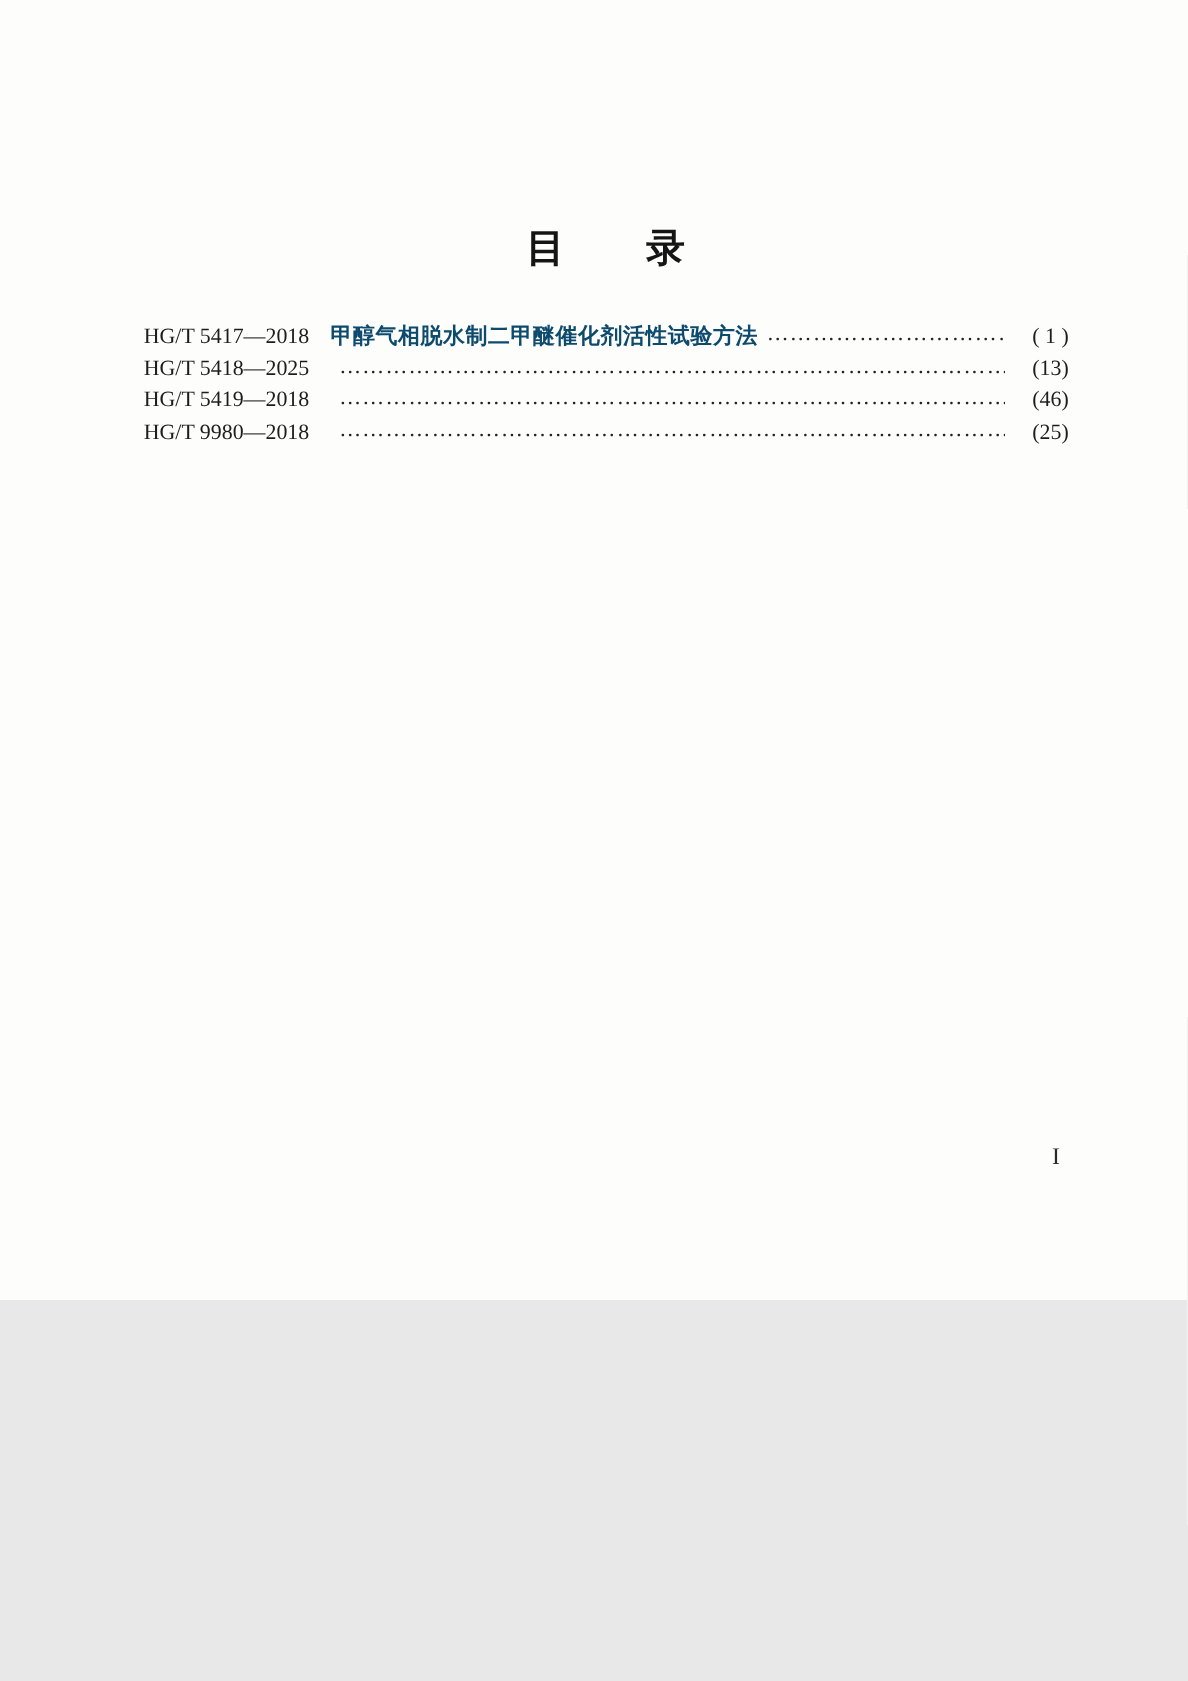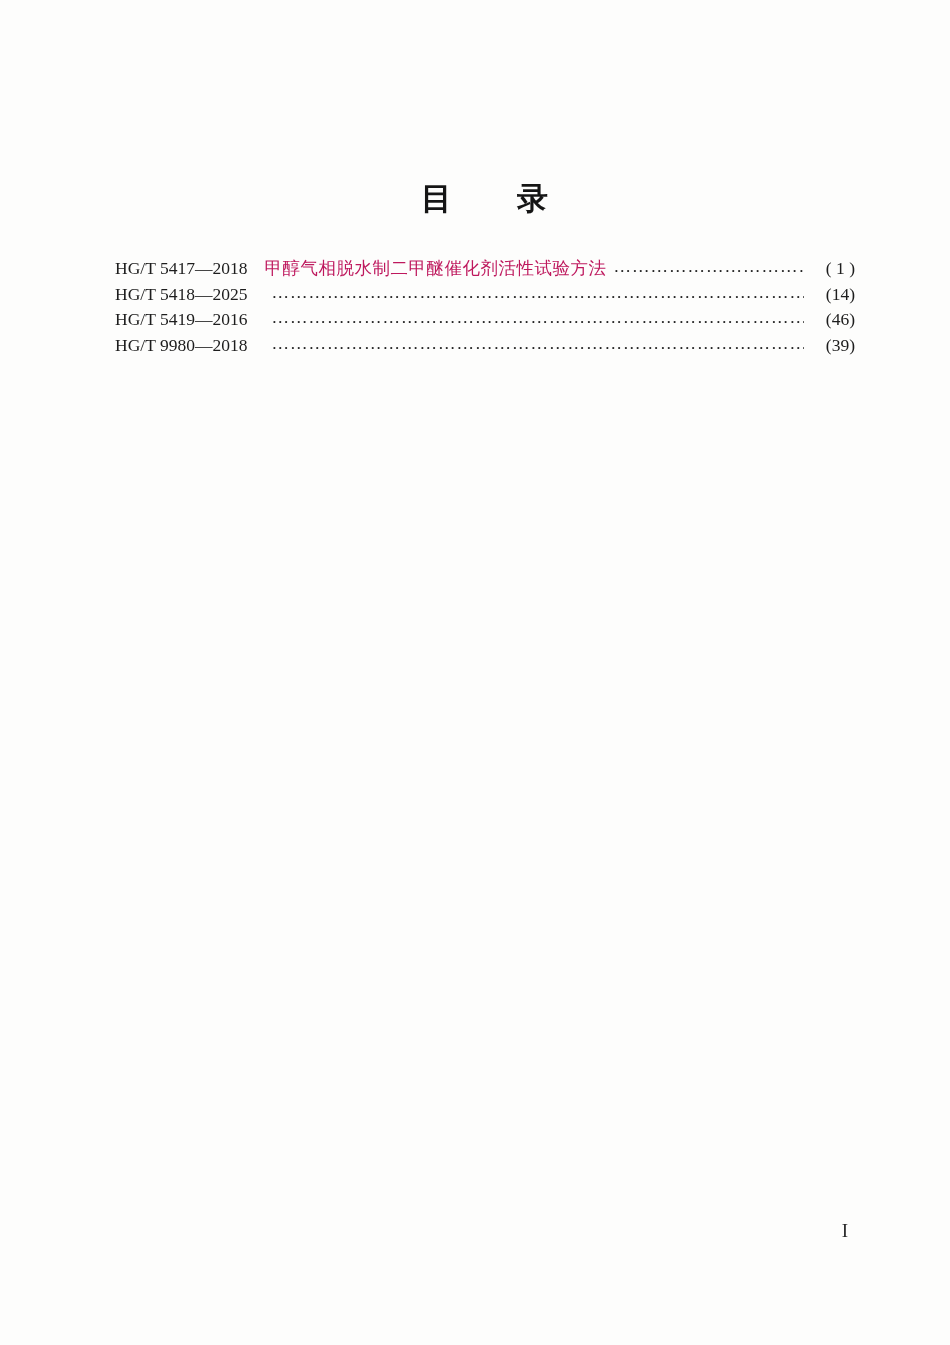--- a/index.html
+++ b/index.html
@@ -3,21 +3,21 @@
 <meta charset="utf-8">
 <style>
   html, body {
     margin: 0;
     padding: 0;
     background: #e8e8e8;
   }
   .page {
     position: relative;
     width: 950px;
-    height: 1345px;
+    height: 1040px;
     background: #fdfdfc;
     font-family: "Liberation Serif", "DejaVu Serif", serif;
     color: #1b1b1b;
     overflow: hidden;
   }
   .doc-title {
     position: absolute;
     top: 178px;
     left: 115px;
     width: 740px;
@@ -40,23 +40,23 @@
     line-height: 25.6px;
     white-space: nowrap;
   }
   .std-code {
     white-space: pre;
     margin-right: 17px;
     color: #1d1d1d;
   }
   .entry-title {
     white-space: pre;
-    font-weight: normal;
+    font-weight: bold;
     letter-spacing: 0.5px;
-    color: #be185d;
+    color: #0c4a6e;
   }
   .leader {
     flex: 1 1 auto;
     overflow: hidden;
     white-space: nowrap;
     margin-left: 7px;
     margin-right: 5px;
     position: relative;
     top: -2px;
     letter-spacing: 1px;
@@ -90,32 +90,32 @@
     <div class="toc-row">
       <span class="std-code">HG/T 5417—2018</span>
       <span class="entry-title">甲醇气相脱水制二甲醚催化剂活性试验方法</span>
       <span class="leader">………………………………………………………………………………………………………………………………</span>
       <span class="page-ref">( 1 )</span>
     </div>
 
     <div class="toc-row">
       <span class="std-code">HG/T 5418—2025</span>
       <span class="leader">………………………………………………………………………………………………………………………………</span>
-      <span class="page-ref">(14)</span>
+      <span class="page-ref">(13)</span>
     </div>
 
     <div class="toc-row">
-      <span class="std-code">HG/T 5419—2016</span>
+      <span class="std-code">HG/T 5419—2018</span>
       <span class="leader">………………………………………………………………………………………………………………………………</span>
       <span class="page-ref">(46)</span>
     </div>
 
     <div class="toc-row">
       <span class="std-code">HG/T 9980—2018</span>
       <span class="leader">………………………………………………………………………………………………………………………………</span>
-      <span class="page-ref">(39)</span>
+      <span class="page-ref">(25)</span>
     </div>
 
   </div>
 
   <div class="folio">I</div>
 
 </div>
 
 </body></html>

